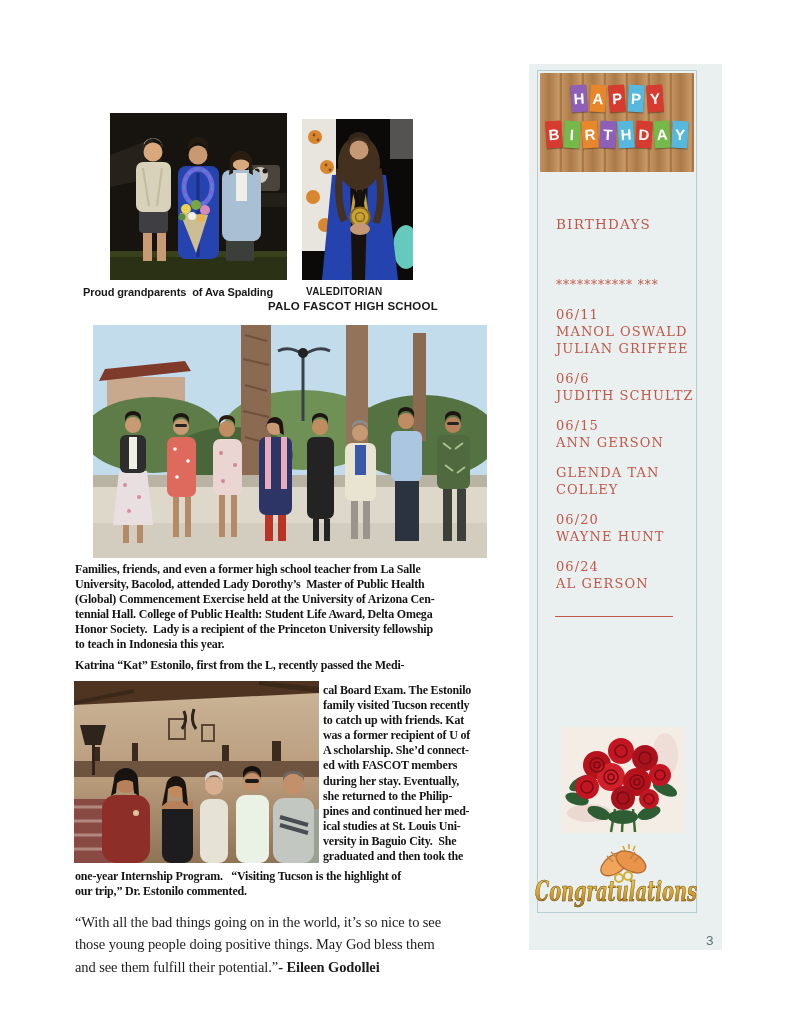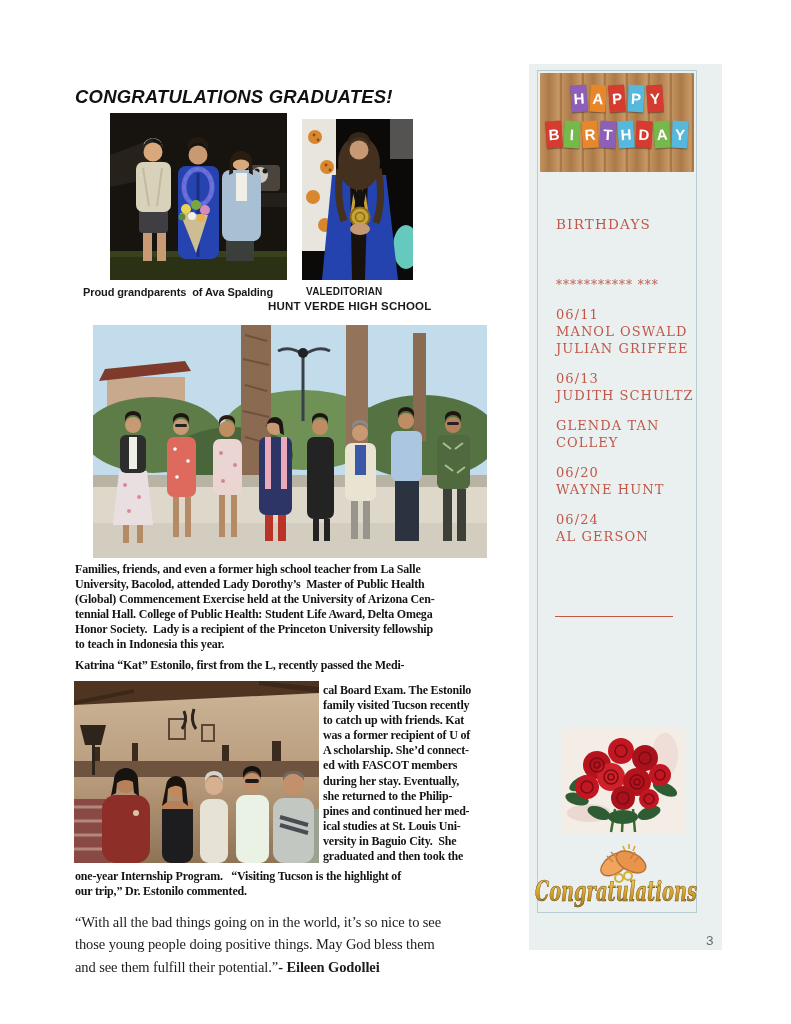--- a/index.html
+++ b/index.html
@@ -61,21 +61,20 @@
   #divider{left:555px;top:616px;width:118px;border-top:1.2px solid #c0584a;}
   #roses{left:561px;top:727px;}
   #congrats{left:531px;top:840px;}
   #pagenum{left:706px;top:933px;font:13.5px "Liberation Sans",sans-serif;color:#5f7070;}
 </style>
 </head>
 <body>
 
 <div id="page">
 
-  <div id="title" class="abs">CONGRATULATIONS GRADUATES!</div>
 
   <div id="photo1" class="abs">
     <svg width="177" height="167" viewBox="0 0 177 167">
       <rect width="177" height="167" fill="#17130f"></rect>
       <polygon points="0,42 42,26 58,62 0,74" fill="#26211b"></polygon>
       <rect x="138" y="52" width="32" height="26" rx="4" fill="#4a443c"></rect>
       <circle cx="150" cy="62" r="8" fill="#cfcac0"></circle>
         <circle cx="147" cy="58" r="2.5" fill="#1c1a17"></circle>
         <circle cx="155" cy="58" r="2.5" fill="#1c1a17"></circle>
       <rect x="120" y="80" width="57" height="14" fill="#23201a"></rect>
@@ -136,21 +135,21 @@
       <circle cx="57" cy="31" r="9.5" fill="#c69873"></circle>
       <path d="M46 29 a11 11 0 0 1 22 0 l0 -7 a11 9 0 0 0 -22 0 z" fill="#36261a"></path>
       <circle cx="58" cy="98" r="9.5" fill="#c9a236" stroke="#8a6a1a" stroke-width="2"></circle>
       <circle cx="58" cy="98" r="4.5" fill="none" stroke="#8a6a1a" stroke-width="1.5"></circle>
       <ellipse cx="58" cy="110" rx="10" ry="6" fill="#c69873"></ellipse>
     </svg>
   </div>
 
   <div id="cap1" class="abs capt">Proud grandparents  of Ava Spalding</div>
   <div id="cap2a" class="abs capt">VALEDITORIAN</div>
-  <div id="cap2b" class="abs capt">HUNT VERDE HIGH SCHOOL</div>
+  <div id="cap2b" class="abs capt">PALO FASCOT HIGH SCHOOL</div>
 
   <div id="photo3" class="abs">
     <svg width="394" height="233" viewBox="0 0 394 233">
       <rect width="394" height="233" fill="#c2dcec"></rect>
       <rect x="14" y="52" width="78" height="50" fill="#c8a98e"></rect>
       <polygon points="6,56 98,46 92,36 12,44" fill="#7e3b2c"></polygon>
       <ellipse cx="60" cy="110" rx="70" ry="38" fill="#5d7c47"></ellipse>
       <ellipse cx="210" cy="105" rx="80" ry="40" fill="#6f9155"></ellipse>
       <ellipse cx="330" cy="112" rx="75" ry="42" fill="#557243"></ellipse>
       <ellipse cx="140" cy="130" rx="60" ry="28" fill="#48663a"></ellipse>
@@ -348,22 +347,26 @@
   <div id="bhead" class="abs sidetxt">BIRTHDAYS</div>
   <div id="stars" class="abs sidetxt">*********** ***</div>
 
   <div id="entries" class="abs">
     <div class="entry">
       <div class="ed">06/11</div>
       <div class="en">MANOL OSWALD</div>
       <div class="en">JULIAN GRIFFEE</div>
     </div>
     <div class="entry">
-      <div class="ed">06/13</div>
+      <div class="ed">06/6</div>
       <div class="en">JUDITH SCHULTZ</div>
+    </div>
+    <div class="entry">
+      <div class="ed">06/15</div>
+      <div class="en">ANN GERSON</div>
     </div>
     <div class="entry">
       <div class="en">GLENDA TAN</div>
       <div class="en">COLLEY</div>
     </div>
     <div class="entry">
       <div class="ed">06/20</div>
       <div class="en">WAYNE HUNT</div>
     </div>
     <div class="entry">

